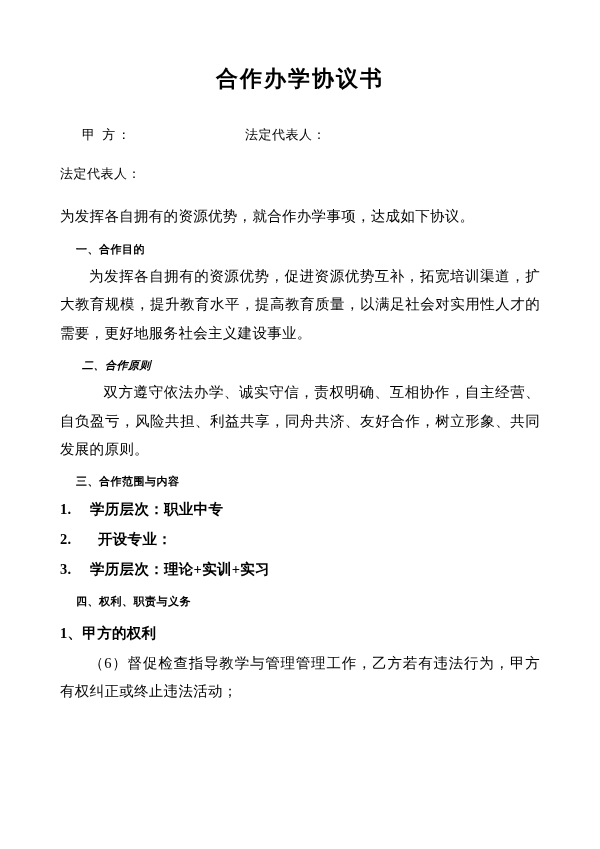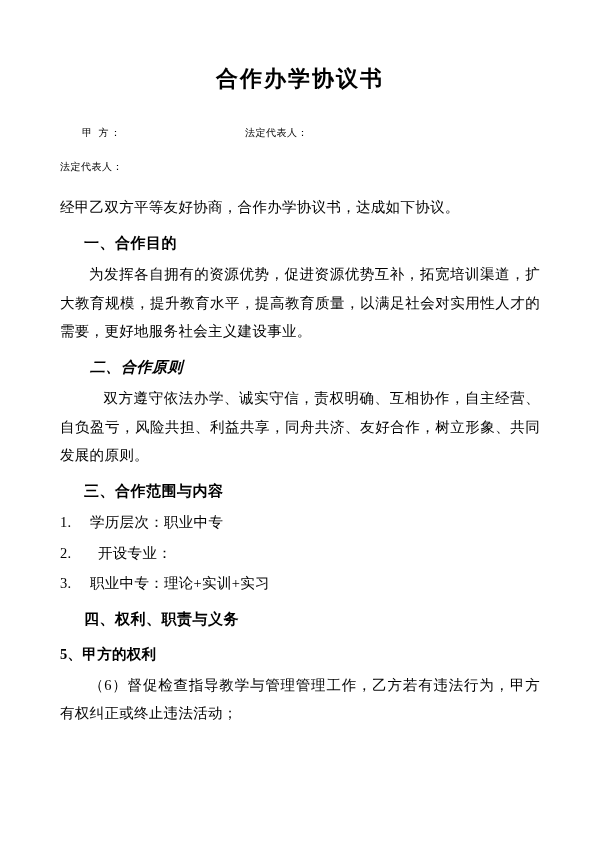--- a/index.html
+++ b/index.html
@@ -25,21 +25,21 @@
   .doc-title {
     text-align: center;
     font-size: 22px;
     font-weight: bold;
     letter-spacing: 2px;
     margin: 12px 0 30px 0;
     line-height: 1.4;
   }
   .party-row {
     display: flex;
-    font-size: 10px;
+    font-size: 13px;
     margin: 0 0 18px 0;
     line-height: 1.6;
   }
   .party-label {
     width: 185px;
     letter-spacing: 2px;
     padding-left: 22px;
     box-sizing: border-box;
   }
   .party-rep {
@@ -52,38 +52,39 @@
     text-align: justify;
     letter-spacing: 0.3px;
   }
   p.indent {
     text-indent: 2em;
   }
   p.indent-wide {
     text-indent: 3em;
   }
   .heading {
-    font-size: 15px;
+    font-size: 11px;
     font-weight: bold;
     line-height: 1.95;
-    margin: 8px 0 2px 16px;
+    margin: 8px 0 2px 8px;
     letter-spacing: 0.5px;
   }
   .heading.pad-1 {
     padding-left: 8px;
   }
   .heading.pad-2 {
     padding-left: 14px;
     font-style: italic;
   }
   .list-item {
     font-size: 14.5px;
     line-height: 1.95;
     margin: 0 0 2px 0;
     letter-spacing: 0.3px;
+    font-weight: bold;
   }
   .list-item .num {
     display: inline-block;
     width: 30px;
   }
   .list-item .num.wide {
     width: 38px;
   }
   .sub-heading {
     font-size: 14.5px;
@@ -102,37 +103,37 @@
 
   <div class="party-row">
     <span class="party-label">甲  方：</span>
     <span class="party-rep">法定代表人：</span>
   </div>
 
   <div class="party-row">
     <span class="party-rep">法定代表人：</span>
   </div>
 
-  <p class="body-text">经甲乙双方平等友好协商，合作办学协议书，达成如下协议。</p>
+  <p class="body-text">为发挥各自拥有的资源优势，就合作办学事项，达成如下协议。</p>
 
   <div class="heading pad-1">一、合作目的</div>
   <p class="body-text indent">为发挥各自拥有的资源优势，促进资源优势互补，拓宽培训渠道，扩大教育规模，提升教育水平，提高教育质量，以满足社会对实用性人才的需要，更好地服务社会主义建设事业。</p>
 
   <div class="heading pad-2">二、合作原则</div>
   <p class="body-text indent-wide">双方遵守依法办学、诚实守信，责权明确、互相协作，自主经营、自负盈亏，风险共担、利益共享，同舟共济、友好合作，树立形象、共同发展的原则。</p>
 
   <div class="heading pad-1">三、合作范围与内容</div>
 
   <p class="list-item">
     <span class="num">1.</span><span>学历层次：职业中专</span>
   </p>
   <p class="list-item">
     <span class="num wide">2.</span><span>开设专业：</span>
   </p>
   <p class="list-item">
-    <span class="num">3.</span><span>职业中专：理论+实训+实习</span>
+    <span class="num">3.</span><span>学历层次：理论+实训+实习</span>
   </p>
 
   <div class="heading pad-1">四、权利、职责与义务</div>
-  <div class="sub-heading">5、甲方的权利</div>
+  <div class="sub-heading">1、甲方的权利</div>
   <p class="body-text indent">（6）督促检查指导教学与管理管理工作，乙方若有违法行为，甲方有权纠正或终止违法活动；</p>
 
 </div>
 
 </body></html>

